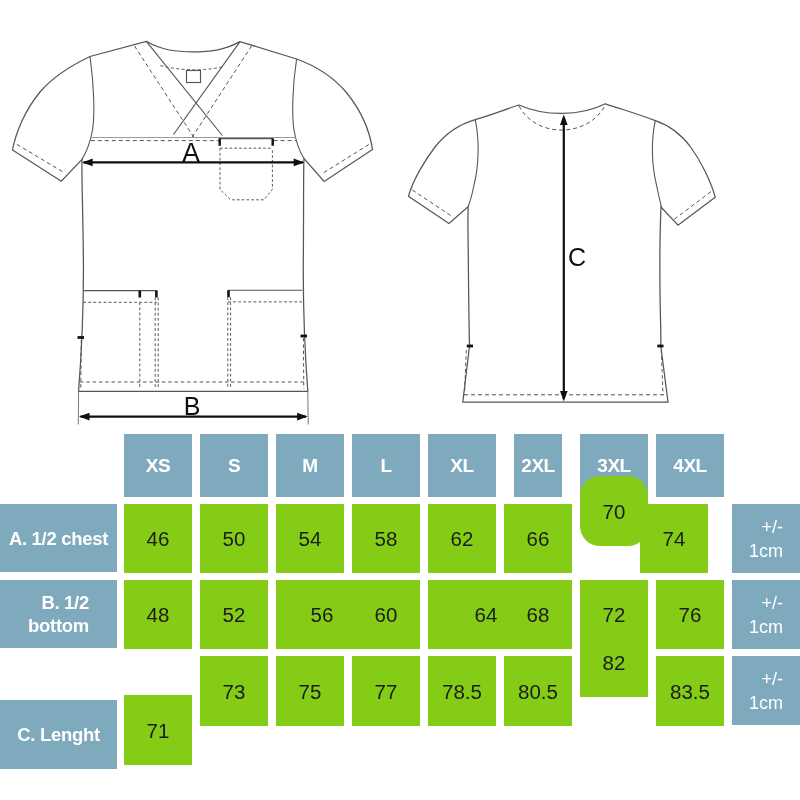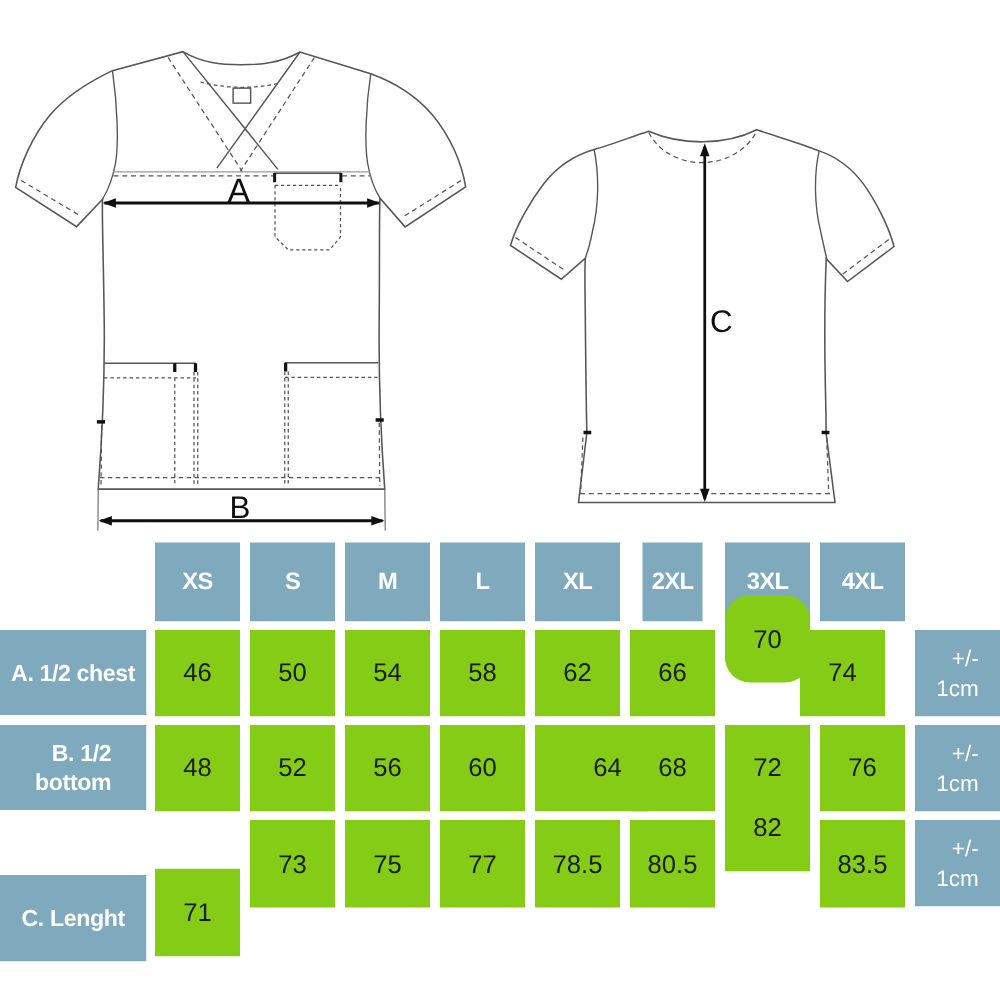--- a/index.html
+++ b/index.html
@@ -131,21 +131,21 @@
 <div class="cell lite num" style="left:428px;top:503.5px;width:68px;height:67.5px;">62</div>
 <div class="cell lite num" style="left:504px;top:503.5px;width:68px;height:67.5px;">66</div>
 <div class="cell lite num" style="left:580px;top:476px;width:68px;height:67.5px;border-radius:20px;">70</div>
 <div class="cell lite num" style="left:640px;top:503.5px;width:68px;height:67.5px;">74</div>
 <div class="cell blue pm" style="left:732px;top:503.5px;width:68px;height:67.5px;">+/-<br>1cm</div>
 
 <div class="cell blue lbl" style="left:0px;top:579.7px;width:117px;height:67.5px;">B. 1/2<br>bottom</div>
 
 <div class="cell lite num" style="left:124px;top:579.7px;width:68px;height:67.5px;">48</div>
 <div class="cell lite num" style="left:200px;top:579.7px;width:68px;height:67.5px;">52</div>
-<div class="cell lite num" style="left:276px;top:579.7px;width:68px;height:67.5px;">56</div>
+<div class="cell lite num" style="left:276px;top:579.7px;width:68px;height:67.5px;padding-left:12px;">56</div>
 <div class="cell lite num" style="left:352px;top:579.7px;width:68px;height:67.5px;">60</div>
 <div class="cell lite num" style="left:428px;top:579.7px;width:68px;height:67.5px;padding-left:24px;">64</div>
 <div class="cell lite num" style="left:504px;top:579.7px;width:68px;height:67.5px;">68</div>
 <div class="cell lite num" style="left:580px;top:579.7px;width:68px;height:67.5px;">72</div>
 <div class="cell lite num" style="left:656px;top:579.7px;width:68px;height:67.5px;">76</div>
 <div class="cell blue pm" style="left:732px;top:579.7px;width:68px;height:67.5px;">+/-<br>1cm</div>
 
 <div class="cell blue lbl" style="left:0px;top:656.2px;width:117px;height:67.5px;margin-top:44px;">C. Lenght</div>
 
 <div class="cell lite num" style="left:124px;top:695px;width:68px;height:67.5px;">71</div>

